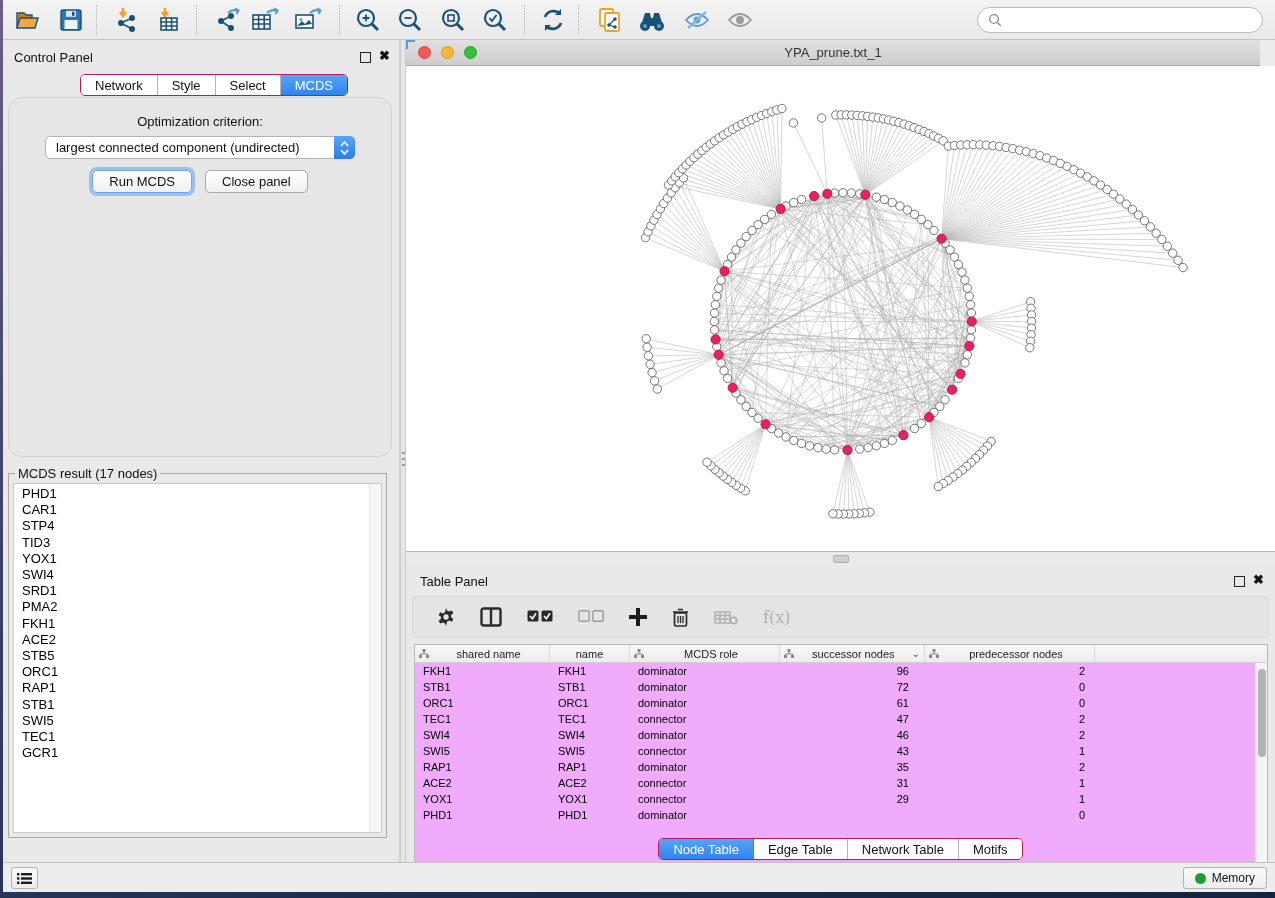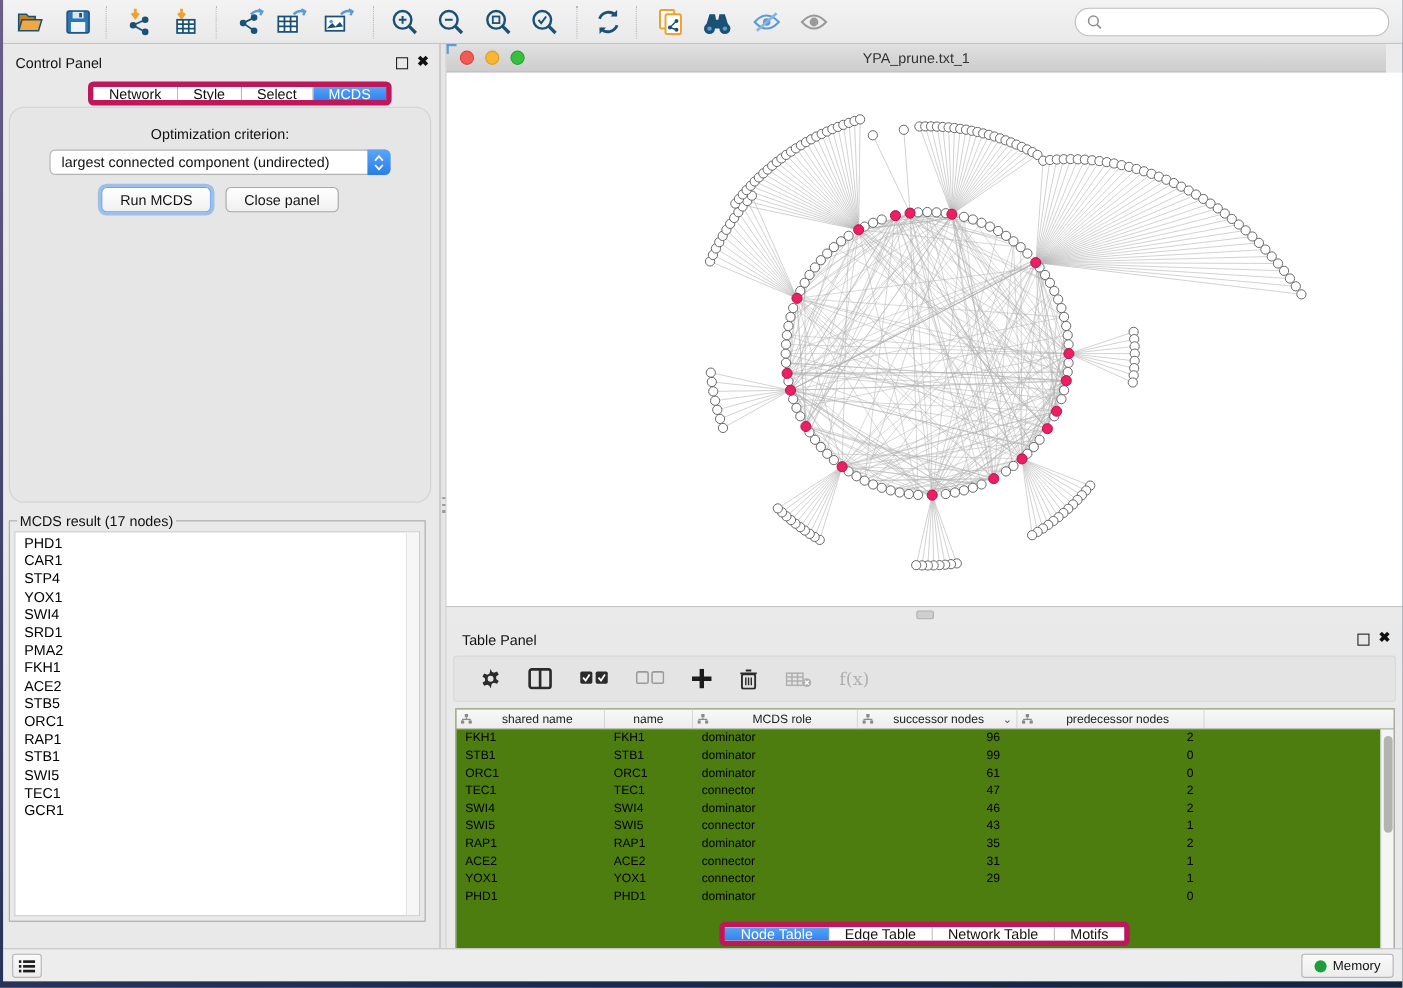--- a/index.html
+++ b/index.html
@@ -25,21 +25,21 @@
 
   
   .control-panel { position:absolute; left:0; top:40px; width:397px; bottom:30px;
     background:#e9e9e9; border-right:1px solid #cfcfcf; }
   .panel-title { position:absolute; left:11px; top:10px; font-size:13px; color:#111; }
   .float-box { position:absolute; top:12px; width:11px; height:11px;
     border:1.6px solid #222; background:transparent; }
   .close-x { position:absolute; top:8px; font-size:13px; font-weight:bold; color:#111; }
 
   .seg-tabs { position:absolute; display:flex; height:22px;
-    border:5px solid #be185d; border-radius:5px; overflow:hidden; background:#fff; }
+    border:1px solid #be185d; border-radius:5px; overflow:hidden; background:#fff; }
   .seg-tab { font-size:13px; color:#111; display:flex; align-items:center;
     justify-content:center; padding:0 14px; border-right:1px solid #b5b5b5; background:#fff; }
   .seg-tab:last-child { border-right:none; }
   .seg-tab.active { background:linear-gradient(#57a3f5,#2f84ef); color:#fff; border-color:#2f84ef; }
 
   .inset { position:absolute; left:5px; right:7px; top:57px; height:360px;
     background:#e6e6e6; border:1px solid #d2d2d2; border-radius:14px; }
   .opt-label { position:absolute; left:0; right:0; top:16px; text-align:center;
     font-size:13px; color:#111; }
   .dropdown { position:absolute; left:36px; right:36px; top:38px; height:23px;
@@ -92,21 +92,21 @@
 
   .table-panel { position:absolute; left:0; right:0; top:526px; bottom:0; background:#e9e9e9; }
   .tp-title { position:absolute; left:14px; top:8px; font-size:13px; color:#111; }
   .tp-strip { position:absolute; left:6px; right:6px; top:30px; height:42px;
     background:#e4e4e4; border:1px solid #d8d8d8; border-radius:3px;
     display:flex; align-items:center; gap:25px; padding-left:24px; }
   .strip-btn { border:none; background:transparent; display:flex; align-items:center; }
   .fx { font-family:"DejaVu Serif",serif; font-size:16px; color:#b0b0b0; }
 
   .table-wrap { position:absolute; left:8px; right:7px; top:78px; height:222px;
-    background:#4d7c0f; border:1px solid #b8b8b8; }
+    background:#f0abfc; border:1px solid #b8b8b8; }
   .thead { display:flex; height:18px; background:linear-gradient(#f8f8f8,#ededed);
     border-bottom:1px solid #cfcfcf; }
   .th { display:flex; align-items:center; font-size:11px; color:#222;
     border-right:1px solid #d8d8d8; padding:0 4px; }
   .th .lbl { flex:1; text-align:center; }
   .th .sort { color:#555; font-size:10px; margin-left:2px; }
   .trow { display:flex; height:16px; }
   .td { font-size:11px; color:#000; line-height:16px; padding:0 8px;
     white-space:nowrap; overflow:hidden; }
   .vsb { position:absolute; right:0; top:18px; bottom:2px; width:12px;
@@ -298,20 +298,21 @@
       </div>
     </div>
 
     <fieldset class="mcds">
       <legend>MCDS result (17 nodes)</legend>
       <div class="listbox">
         <ul id="mcds-list">
             <li>PHD1</li>
             <li>CAR1</li>
             <li>STP4</li>
+            <li>TID3</li>
             <li>YOX1</li>
             <li>SWI4</li>
             <li>SRD1</li>
             <li>PMA2</li>
             <li>FKH1</li>
             <li>ACE2</li>
             <li>STB5</li>
             <li>ORC1</li>
             <li>RAP1</li>
             <li>STB1</li>
@@ -1105,21 +1106,21 @@
               <div class="td" style="width: 135px; text-align: left;">FKH1</div>
               <div class="td" style="width: 80px; text-align: left;">FKH1</div>
               <div class="td" style="width: 150px; text-align: left;">dominator</div>
               <div class="td" style="width: 145px; text-align: right; padding-right: 16px;">96</div>
               <div class="td" style="width: 170px; text-align: right; padding-right: 10px;">2</div>
             </div>
             <div class="trow">
               <div class="td" style="width: 135px; text-align: left;">STB1</div>
               <div class="td" style="width: 80px; text-align: left;">STB1</div>
               <div class="td" style="width: 150px; text-align: left;">dominator</div>
-              <div class="td" style="width: 145px; text-align: right; padding-right: 16px;">99</div>
+              <div class="td" style="width: 145px; text-align: right; padding-right: 16px;">72</div>
               <div class="td" style="width: 170px; text-align: right; padding-right: 10px;">0</div>
             </div>
             <div class="trow">
               <div class="td" style="width: 135px; text-align: left;">ORC1</div>
               <div class="td" style="width: 80px; text-align: left;">ORC1</div>
               <div class="td" style="width: 150px; text-align: left;">dominator</div>
               <div class="td" style="width: 145px; text-align: right; padding-right: 16px;">61</div>
               <div class="td" style="width: 170px; text-align: right; padding-right: 10px;">0</div>
             </div>
             <div class="trow">

